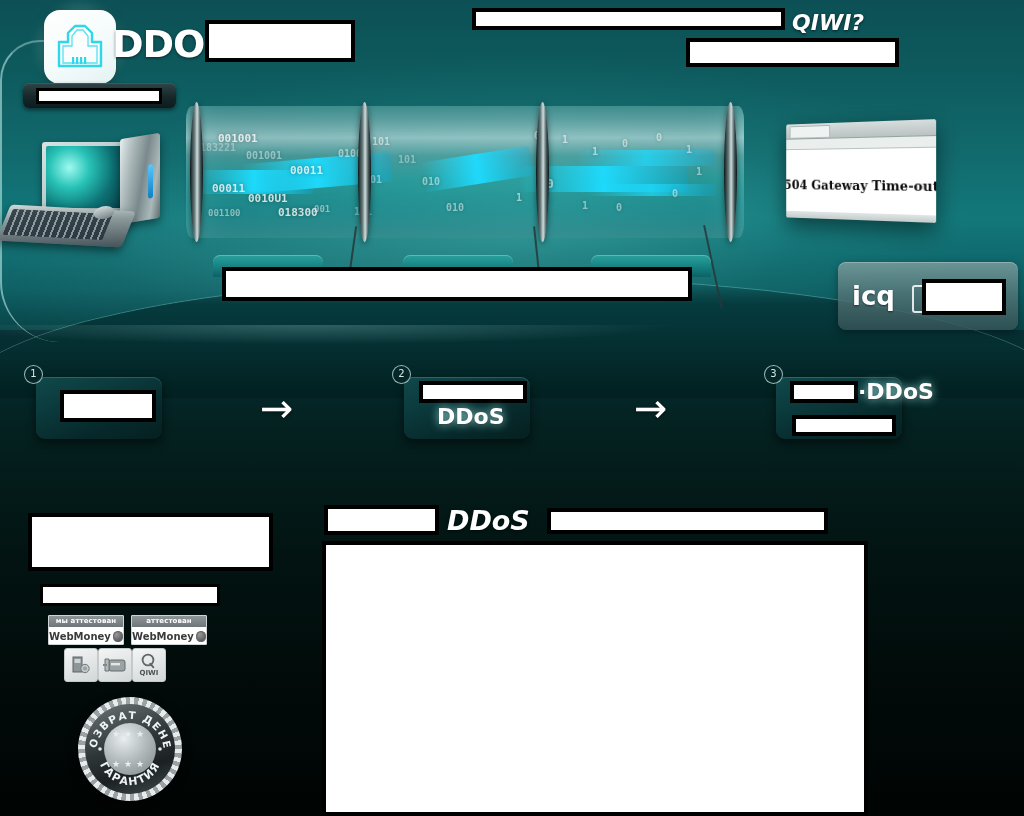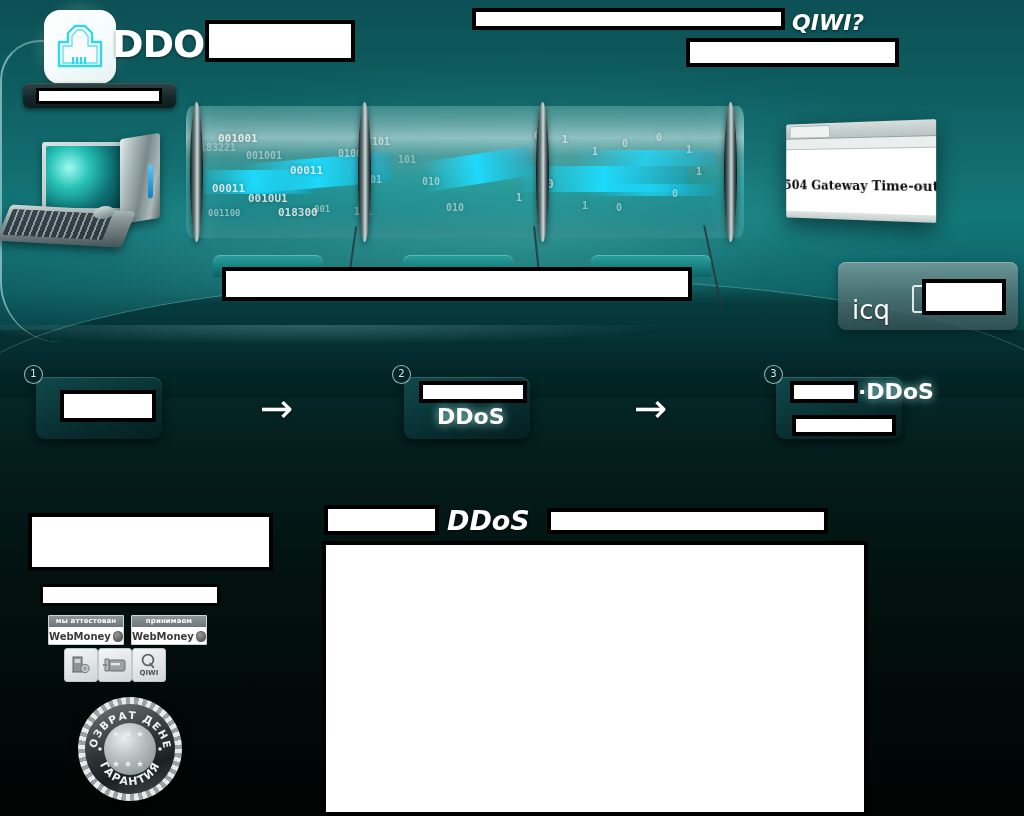--- a/index.html
+++ b/index.html
@@ -216,22 +216,22 @@
   .hero-tab.t3{left:378px;width:120px;}
   .r-herocaption{position:absolute;left:222px;top:267px;width:470px;height:34px;}
 
   
   .icq{
     position:absolute;left:838px;top:262px;width:180px;height:68px;border-radius:8px;
     background:linear-gradient(180deg,rgba(130,160,160,.80) 0%,rgba(88,120,122,.80) 45%,rgba(52,82,85,.85) 100%);
     box-shadow:inset 0 1px 0 rgba(255,255,255,.25),0 3px 8px rgba(0,0,0,.35);
   }
   .icq .label{
-    position:absolute;left:14px;top:19px;font-size:26px;font-weight:normal;color:#fff;
-    font-family:"DejaVu Sans", sans-serif;text-shadow:0 1px 2px rgba(0,0,0,.5);margin-top:14px;
+    position:absolute;left:14px;top:19px;font-size:26px;font-weight:bold;color:#fff;
+    font-family:"DejaVu Sans", sans-serif;text-shadow:0 1px 2px rgba(0,0,0,.5);
   }
   .icq .connector{
     position:absolute;left:74px;top:23px;width:24px;height:24px;
     border:2px solid rgba(255,255,255,.85);border-right:none;border-radius:3px 0 0 3px;
   }
   .icq .redact{position:absolute;left:84px;top:17px;width:84px;height:36px;}
 
   
   .step{
     position:absolute;width:126px;height:62px;border-radius:9px;
@@ -478,21 +478,21 @@
 
   <div class="wm-row">
     <div class="wm">
       <div class="cap">мы аттестован</div>
       <div class="brand">
         <span>WebMoney</span>
         <span class="globe"></span>
       </div>
     </div>
     <div class="wm">
-      <div class="cap">принимаем</div>
+      <div class="cap">аттестован</div>
       <div class="brand">
         <span>WebMoney</span>
         <span class="globe"></span>
       </div>
     </div>
   </div>
 
   <div class="pay-row">
     <div class="pay">
       <svg width="22" height="22" viewBox="0 0 22 22">

